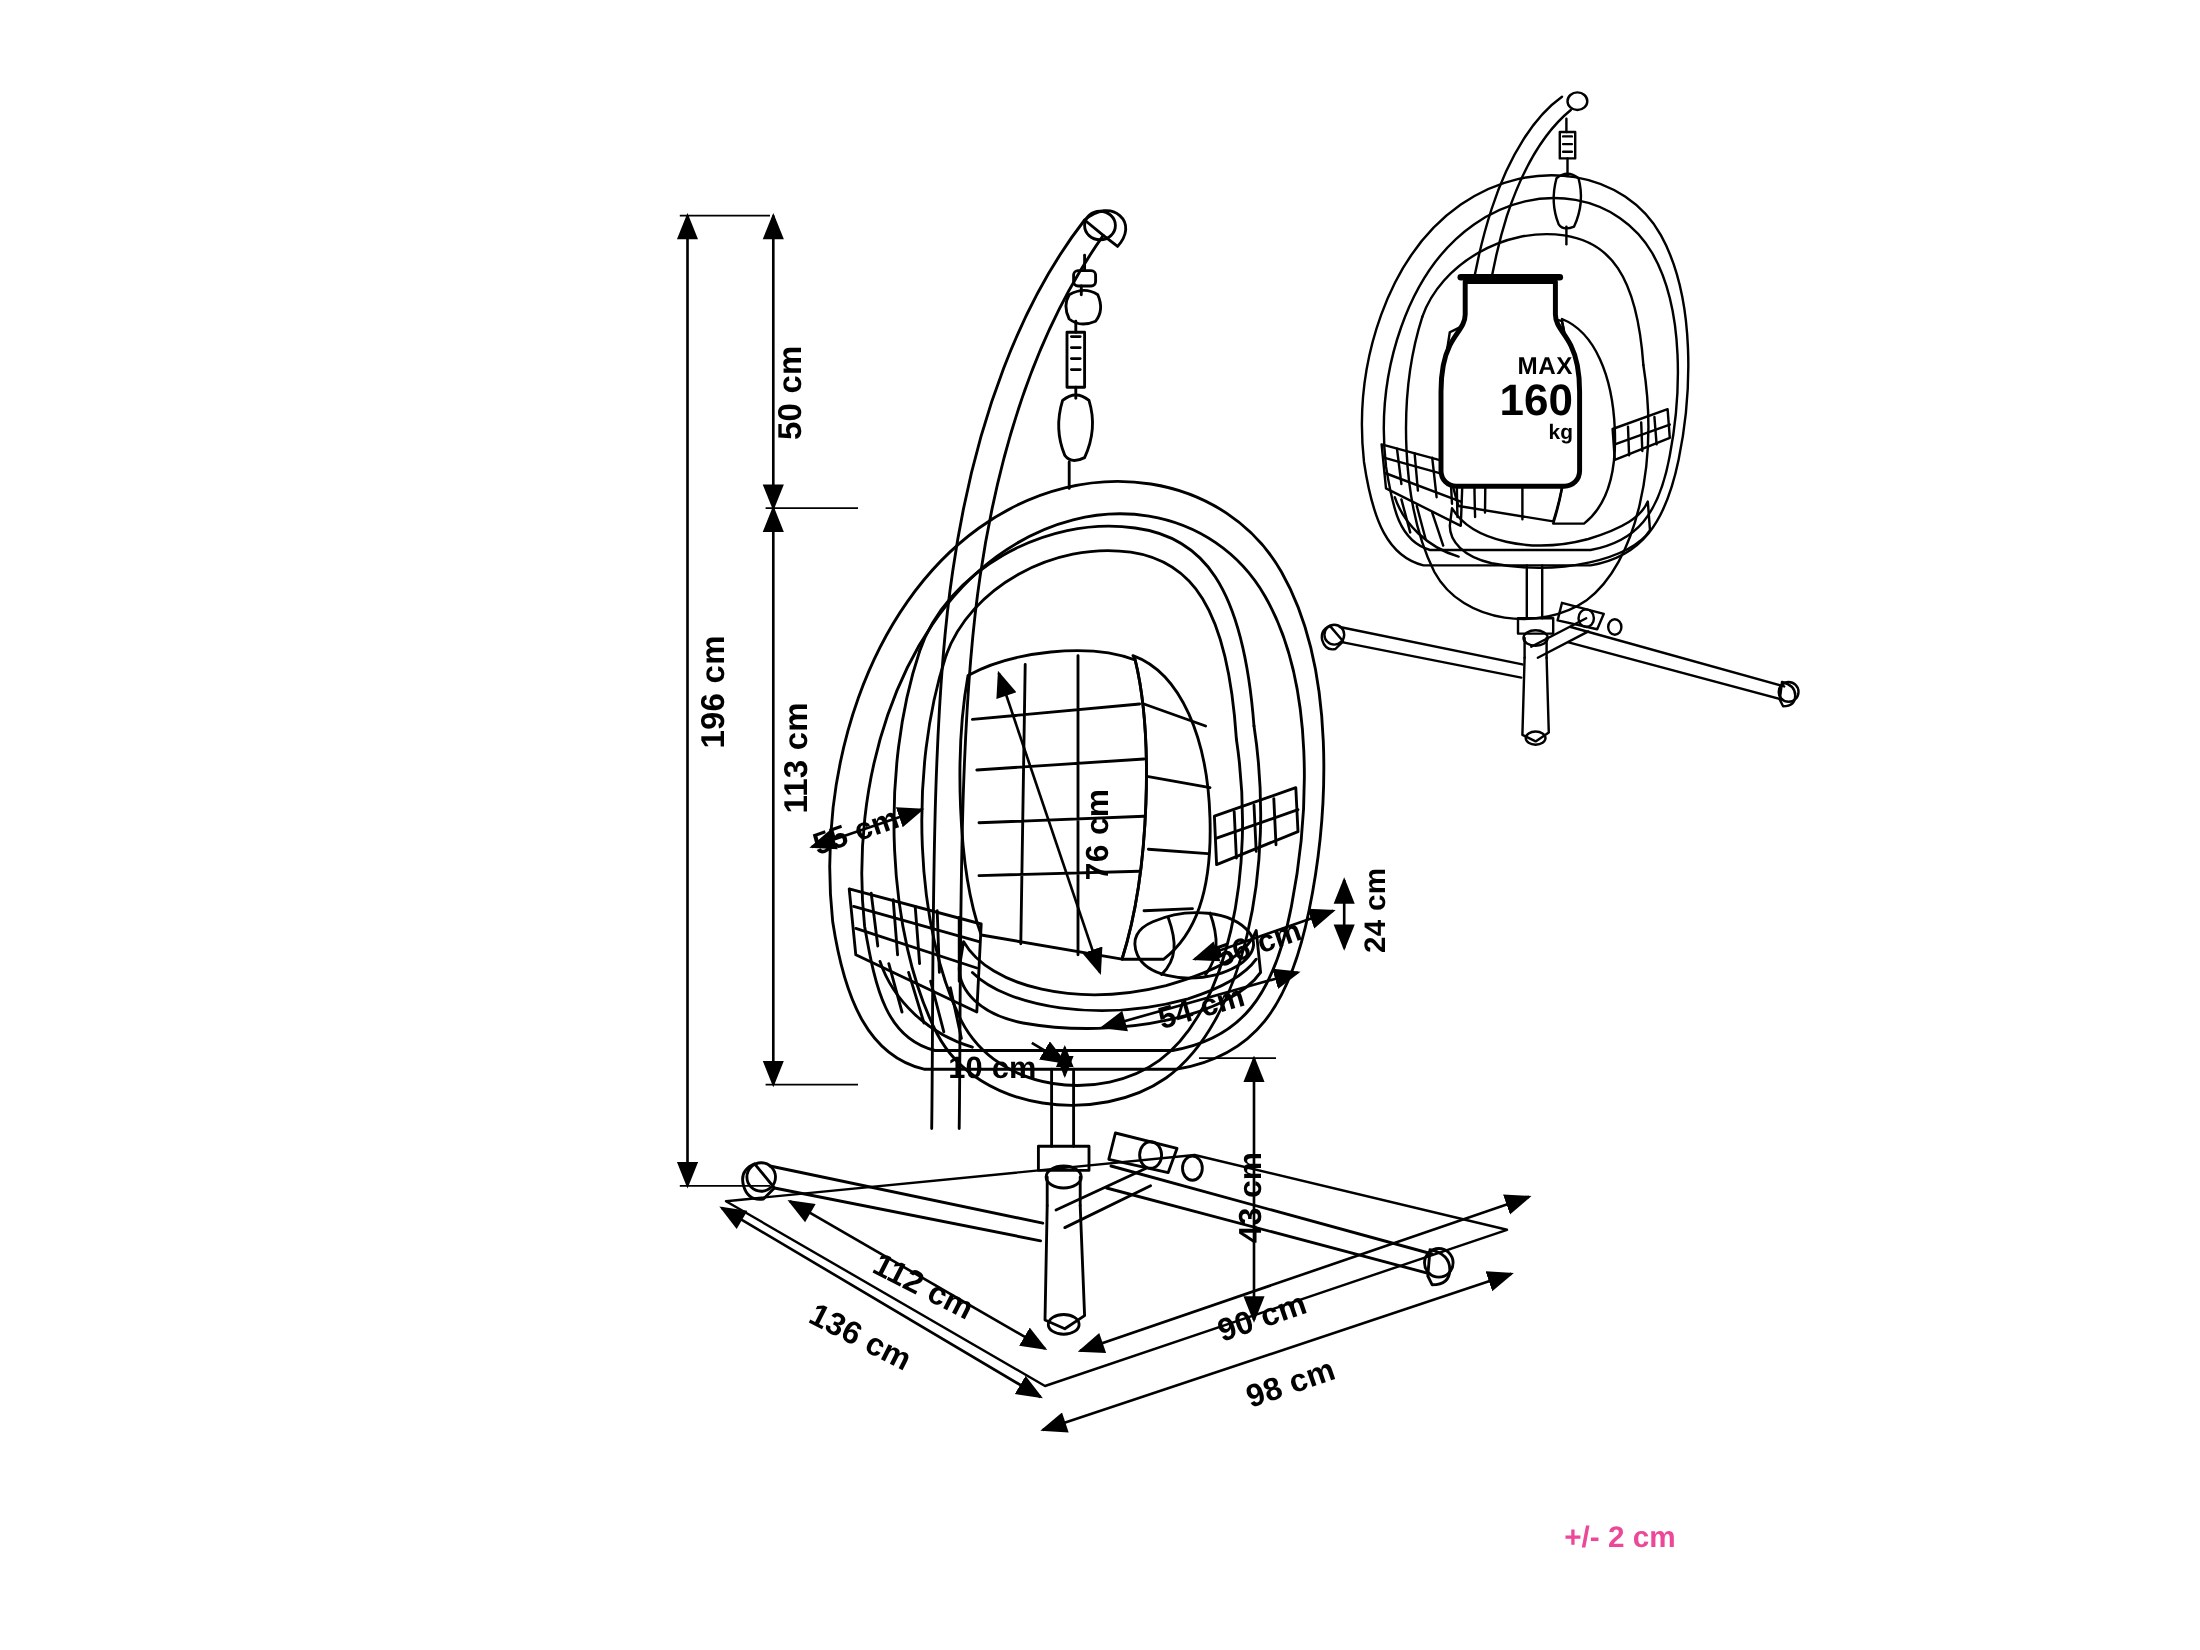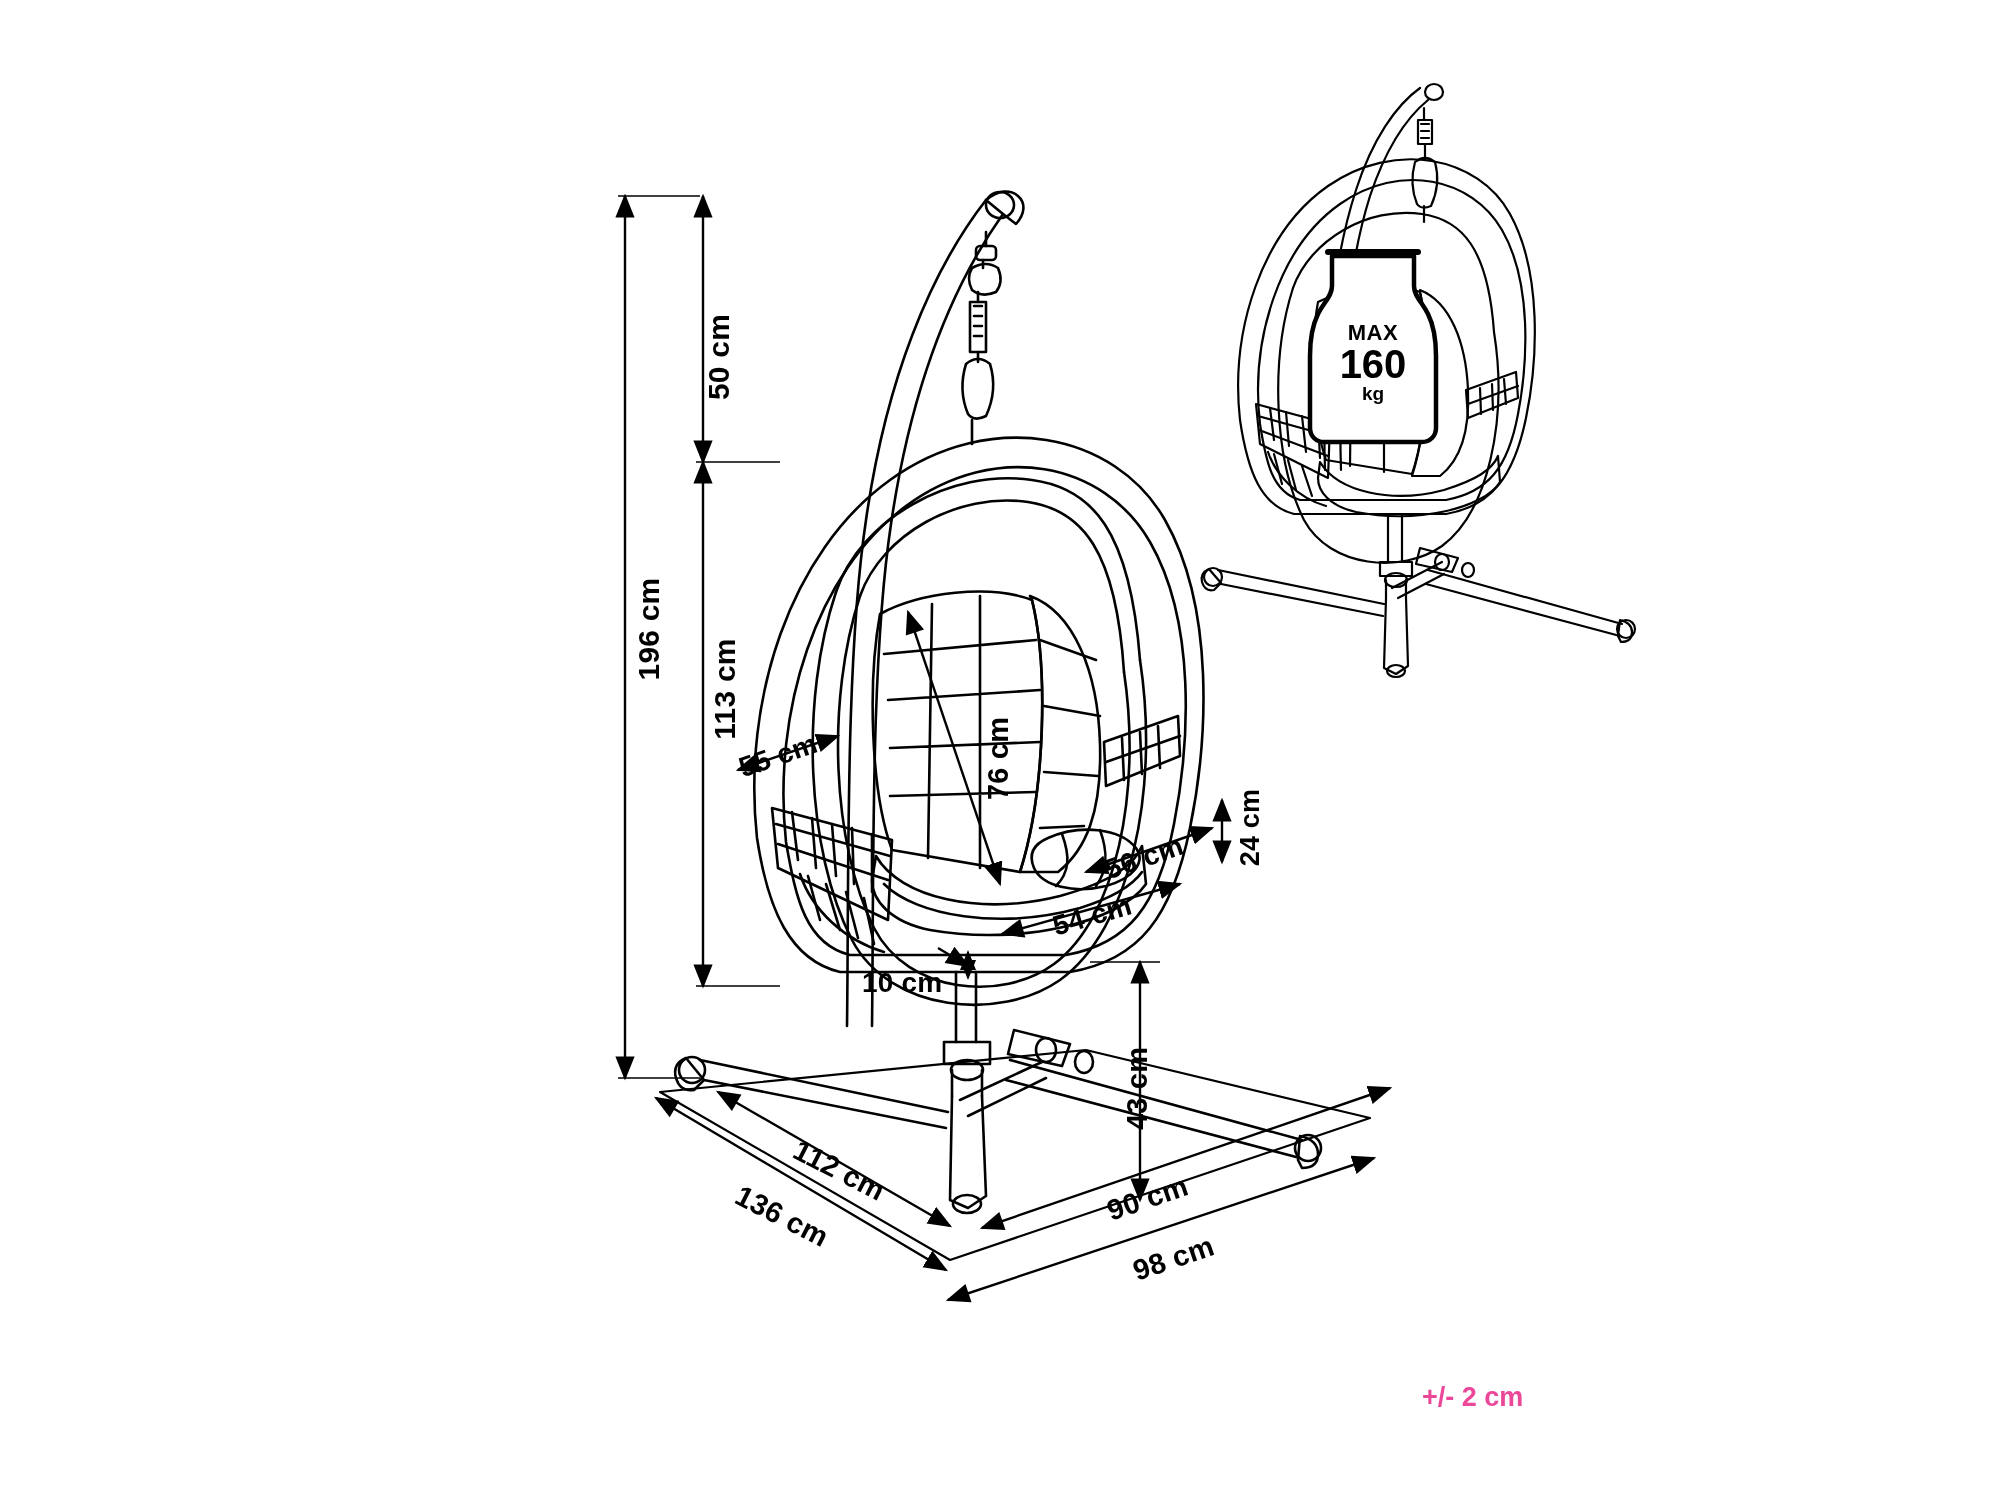--- a/index.html
+++ b/index.html
@@ -246,33 +246,33 @@
   <div class="dimlabel vert" style="left:957px; top:742px; font-size:29px; transform:rotate(-90deg);">76 cm</div>
 
   <div class="dimlabel" style="left:738px; top:740px; font-size:28px; transform:rotate(-19deg);">55 cm</div>
 
   <div class="dimlabel" style="left:1104px; top:842px; font-size:28px; transform:rotate(-19deg);">56 cm</div>
 
   <div class="dimlabel vert" style="left:1212px; top:812px; font-size:27px; transform:rotate(-90deg);">24 cm</div>
 
   <div class="dimlabel" style="left:1052px; top:900px; font-size:28px; transform:rotate(-16deg);">54 cm</div>
 
-  <div class="dimlabel" style="left:862px; top:955px; font-size:28px;margin-top:12px;">10 cm</div>
+  <div class="dimlabel" style="left:862px; top:955px; font-size:28px;">10 cm</div>
 
   <div class="dimlabel vert" style="left:1096px; top:1072px; font-size:29px; transform:rotate(-90deg);">43 cm</div>
 
   <div class="dimlabel" style="left:790px; top:1154px; font-size:29px; transform:rotate(27deg);">112 cm</div>
 
   <div class="dimlabel" style="left:732px; top:1200px; font-size:29px; transform:rotate(27deg);">136 cm</div>
 
   <div class="dimlabel" style="left:1106px; top:1182px; font-size:29px; transform:rotate(-19deg);">90 cm</div>
 
   <div class="dimlabel" style="left:1132px; top:1242px; font-size:29px; transform:rotate(-19deg);">98 cm</div>
 
-  <div class="maxbox" style="left:1316px; top:322px; width:114px;">
+  <div class="maxbox" style="left:1316px; top:322px; width:114px;text-align:right;">
     <div class="m1">MAX</div>
     <div class="m2">160</div>
     <div class="m3">kg</div>
   </div>
 
   <div class="tol" style="left:1422px; top:1382px;">+/- 2 cm</div>
 
 </div>
 
 </body></html>

